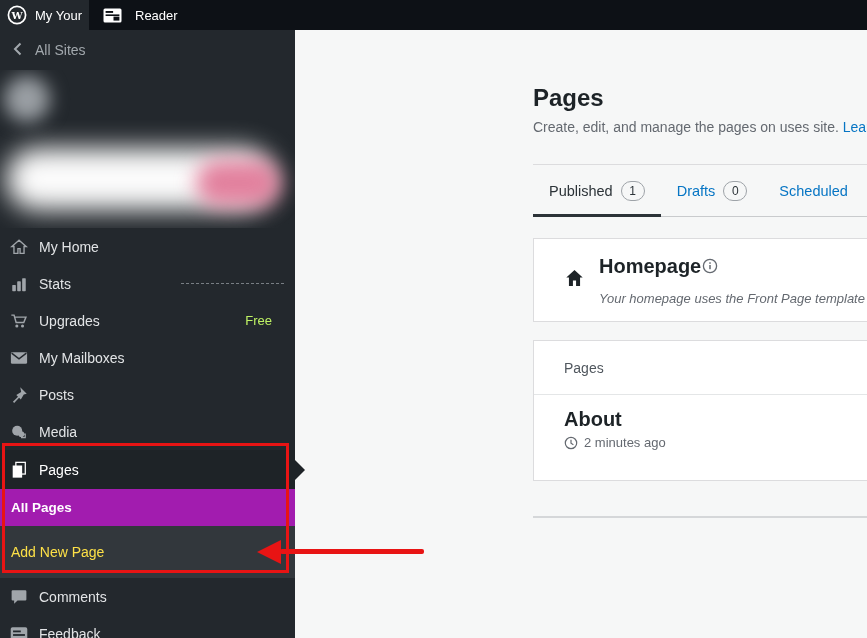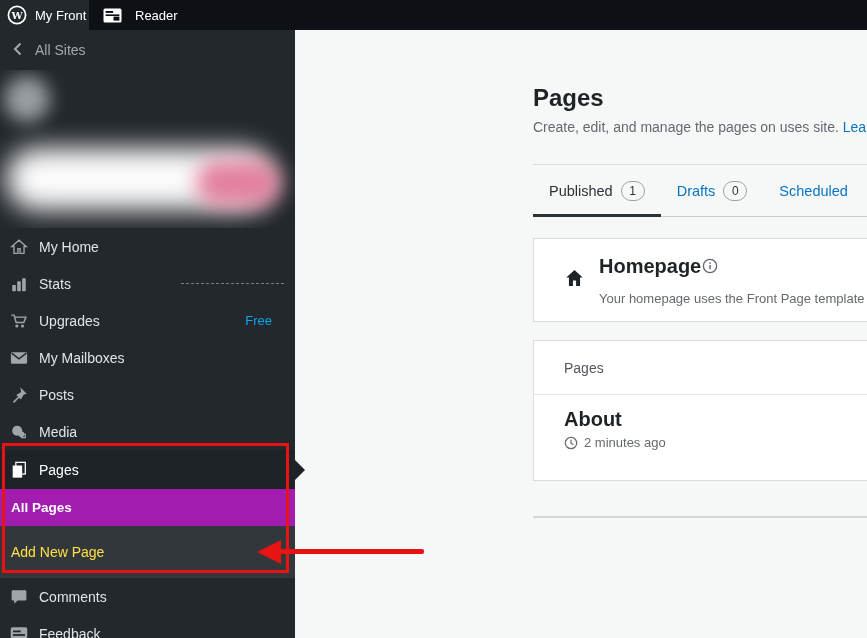--- a/index.html
+++ b/index.html
@@ -22,21 +22,21 @@
   .blob.avatar { left:4px; top:6px; width:46px; height:46px; border-radius:50%; background:#9a9fa4; filter:blur(9px); }
   .blob.band { left:6px; top:78px; width:268px; height:62px; border-radius:31px; background:#fcfcfc; filter:blur(13px); }
   .blob.pink { left:196px; top:90px; width:84px; height:46px; border-radius:23px; background:#e2819e; filter:blur(10px); }
 
   .menu { position:absolute; top:198px; left:0; width:295px; }
   .mi { height:37px; display:flex; align-items:center; gap:11px; padding:0 10px 0 9px; color:#e2e4e6; font-size:14px; cursor:pointer; }
   .mi .ic { width:19px; height:19px; color:#a0a5aa; flex:0 0 19px; display:flex; align-items:center; justify-content:center; }
   .mi .ic svg { display:block; width:18px; height:18px; }
   .mi.current { height:39px; background:#1e2327; color:#fff; }
   .mi.current .ic { color:#fff; }
-  .mi .right { margin-left:auto; color:#0ea5e9; font-size:13px; padding-right:13px; }
+  .mi .right { margin-left:auto; color:#bef264; font-size:13px; padding-right:13px; }
   .dashline { margin-left:auto; margin-right:1px; width:103px; border-top:1px dashed #787e84; height:0; }
   .submenu { background:#32373c; }
   .sub-item { display:flex; align-items:center; padding-left:11px; font-size:13.5px; cursor:pointer; }
   .sub-item.active { height:37px; background:#a21caf; color:#fff; font-weight:bold; }
   .sub-item.plain { height:52px; color:#fde047; font-size:14px; }
 
   
   .menu-arrow { position:absolute; left:295px; top:460px; width:0; height:0;
     border-top:10px solid transparent; border-bottom:10px solid transparent; border-left:10px solid #1e2327; z-index:12; }
 
@@ -53,21 +53,21 @@
   .tab.active::after { content:""; position:absolute; left:0; right:0; bottom:0; height:3px; background:#2c3338; }
   .badge { border:1px solid #9ea3a8; border-radius:12px; min-width:24px; height:20px; display:flex; align-items:center; justify-content:center; font-size:12px; color:#2c3338; padding:0 6px; background:#f6f7f7; }
 
   .card { position:absolute; left:238px; width:420px; background:#fff; border:1px solid #dcdcde; }
   .homepage-card { top:208px; height:84px; display:flex; align-items:center; cursor:pointer; }
   .homepage-card .home-ic { margin-left:30px; color:#1d2327; }
   .hc-text { margin-left:14px; }
   .hc-title-row { display:flex; align-items:center; gap:1px; }
   .hc-title { font-size:20px; font-weight:600; color:#1d2327; }
   .info { color:#646970; display:flex; cursor:pointer; }
-  .hc-sub { margin-top:13px; font-size:13px; color:#646970; }
+  .hc-sub { margin-top:13px; font-size:13px; color:#646970;font-style:italic; }
 
   .list-card { top:310px; height:141px; }
   .list-head { height:54px; display:flex; align-items:center; padding-left:30px; font-size:14px; color:#50575e; border-bottom:1px solid #e4e6e7; }
   .list-item { padding:13px 30px 0 30px; cursor:pointer; }
   .li-title { font-size:20px; font-weight:600; color:#1d2327; }
   .li-meta { margin-top:4px; display:flex; align-items:center; gap:6px; font-size:13px; color:#646970; }
   .li-meta svg { display:block; }
 
   .bottom-divider { position:absolute; left:238px; top:486px; width:334px; height:2px; background:#d5d7d9; }
 
@@ -83,21 +83,21 @@
 <div id="root">
 
   <div class="masterbar">
     <div class="mb-tab mysite">
       <span>
         <svg width="20" height="20" viewBox="0 0 20 20">
             <circle cx="10" cy="10" r="8.6" fill="none" stroke="#fff" stroke-width="1.7"></circle>
             <text x="10" y="13.6" font-size="10" font-weight="bold" fill="#fff" text-anchor="middle" font-family="DejaVu Serif, serif">W</text>
           </svg>
       </span>
-      <span>My Front</span>
+      <span>My Your</span>
     </div>
     <div class="mb-tab reader">
       <span>
         <svg width="19" height="15" viewBox="0 0 19 15">
             <rect x="0.5" y="0.5" width="18" height="14" rx="1.5" fill="#fff"></rect>
             <rect x="2.6" y="3" width="7.5" height="1.9" fill="#0d1116"></rect>
             <rect x="2.6" y="6.4" width="13.8" height="1.6" fill="#0d1116"></rect>
             <rect x="10.5" y="8.6" width="5.9" height="4" fill="#0d1116"></rect>
           </svg>
       </span>

